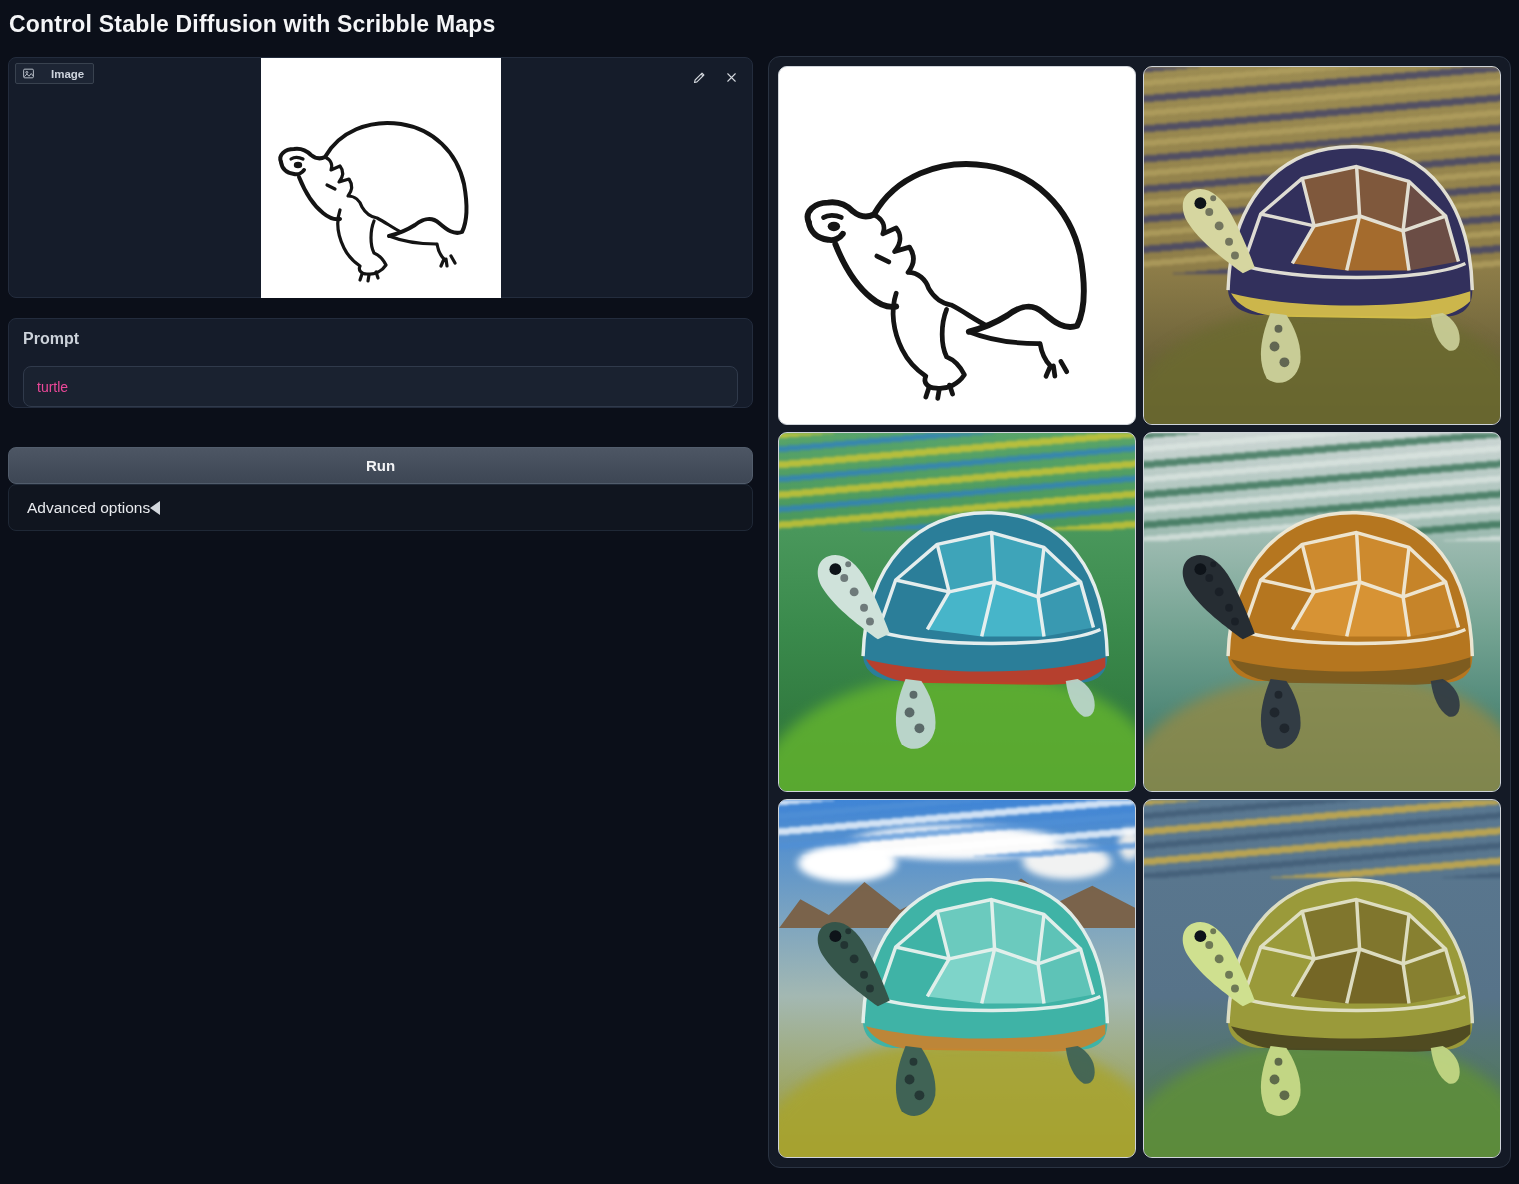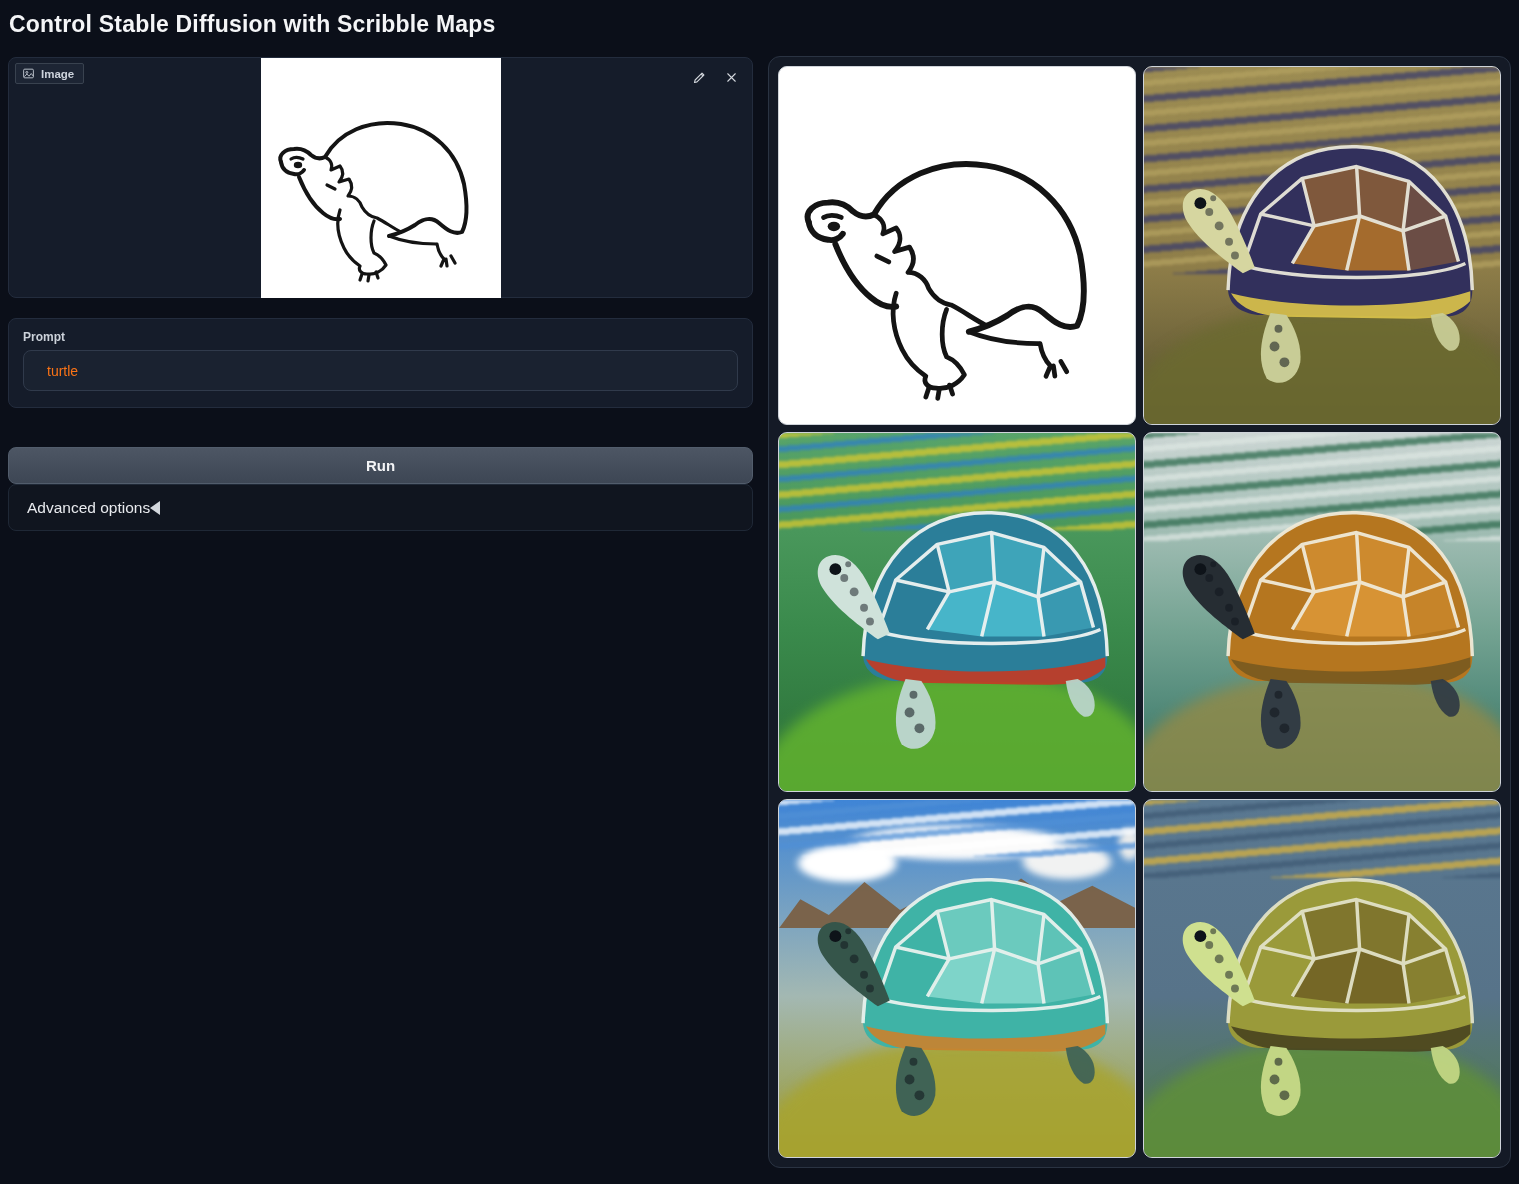--- a/index.html
+++ b/index.html
@@ -5,35 +5,35 @@
   * { margin:0; padding:0; box-sizing:border-box; }
   html,body { width:1519px; height:1184px; background:var(--page-bg,#0b0f19);
     font-family:"Liberation Sans", sans-serif; overflow:hidden; position:relative; color:#e5e7eb; }
 
   .title { position:absolute; left:9px; top:11px; font-size:23px; font-weight:bold; color:#f4f5f7; letter-spacing:.2px; }
 
   .panel { position:absolute; background:var(--panel-bg,#151c2a); border:1px solid var(--panel-border,#232c3d); border-radius:8px; }
 
   
   .image-panel { left:8px; top:57px; width:745px; height:241px; }
-  .badge { position:absolute; left:6px; top:5px; display:flex; align-items:center; gap:6px;
+  .badge { position:absolute; left:6px; top:5px; display:flex; align-items:center; gap:16px;
     background:#1d2534; border:1px solid #39424f; border-radius:2px; padding:3px 9px 3px 6px;
     font-size:11.5px; font-weight:bold; color:#cdd3dc; z-index:3; }
   .badge svg { width:13px; height:13px; stroke:#cdd3dc; fill:none; stroke-width:1.6; }
   .tools { position:absolute; right:10px; top:8px; display:flex; gap:10px; z-index:3; }
   .tool-btn { width:22px; height:22px; display:flex; align-items:center; justify-content:center; cursor:pointer; border-radius:4px; }
   .tool-btn svg { width:15px; height:15px; stroke:#d3d7dd; fill:none; stroke-width:1.7; stroke-linecap:round; stroke-linejoin:round; }
   .canvas { position:absolute; left:252px; top:0; width:240px; height:240px; background:#ffffff; }
   .canvas svg { width:100%; height:100%; display:block; }
 
   
   .prompt-panel { left:8px; top:318px; width:745px; height:90px; padding:11px 14px; }
-  .prompt-label { font-size:12px; color:#ccd2da; font-weight:bold; margin-bottom:6px; }
+  .prompt-label { font-size:16px; color:#ccd2da; font-weight:bold; margin-bottom:18px; }
   .prompt-input { width:100%; height:41px; background:#1a2230; border:1px solid #303a4b; border-radius:8px;
-    color:#f97316; font-size:14px; padding:0 23px; outline:none; font-family:"Liberation Sans", sans-serif; }
+    color:#ec4899; font-size:14px; padding:0 13px; outline:none; font-family:"Liberation Sans", sans-serif; }
 
   
   .run-btn { position:absolute; left:8px; top:427px; width:745px; height:37px; border-radius:8px;
     background:linear-gradient(180deg, var(--btn-top,#4d5664), var(--btn-bottom,#3d4654));
     border:1px solid #525d6c; color:#f3f4f6; font-size:15px; font-weight:bold;
     display:flex; align-items:center; justify-content:center; cursor:pointer;margin-top:20px; }
 
   
   .accordion { position:absolute; left:8px; top:484px; width:745px; height:47px; border-radius:8px;
     background:#10151f; border:1px solid #1f2836; display:flex; align-items:center;

